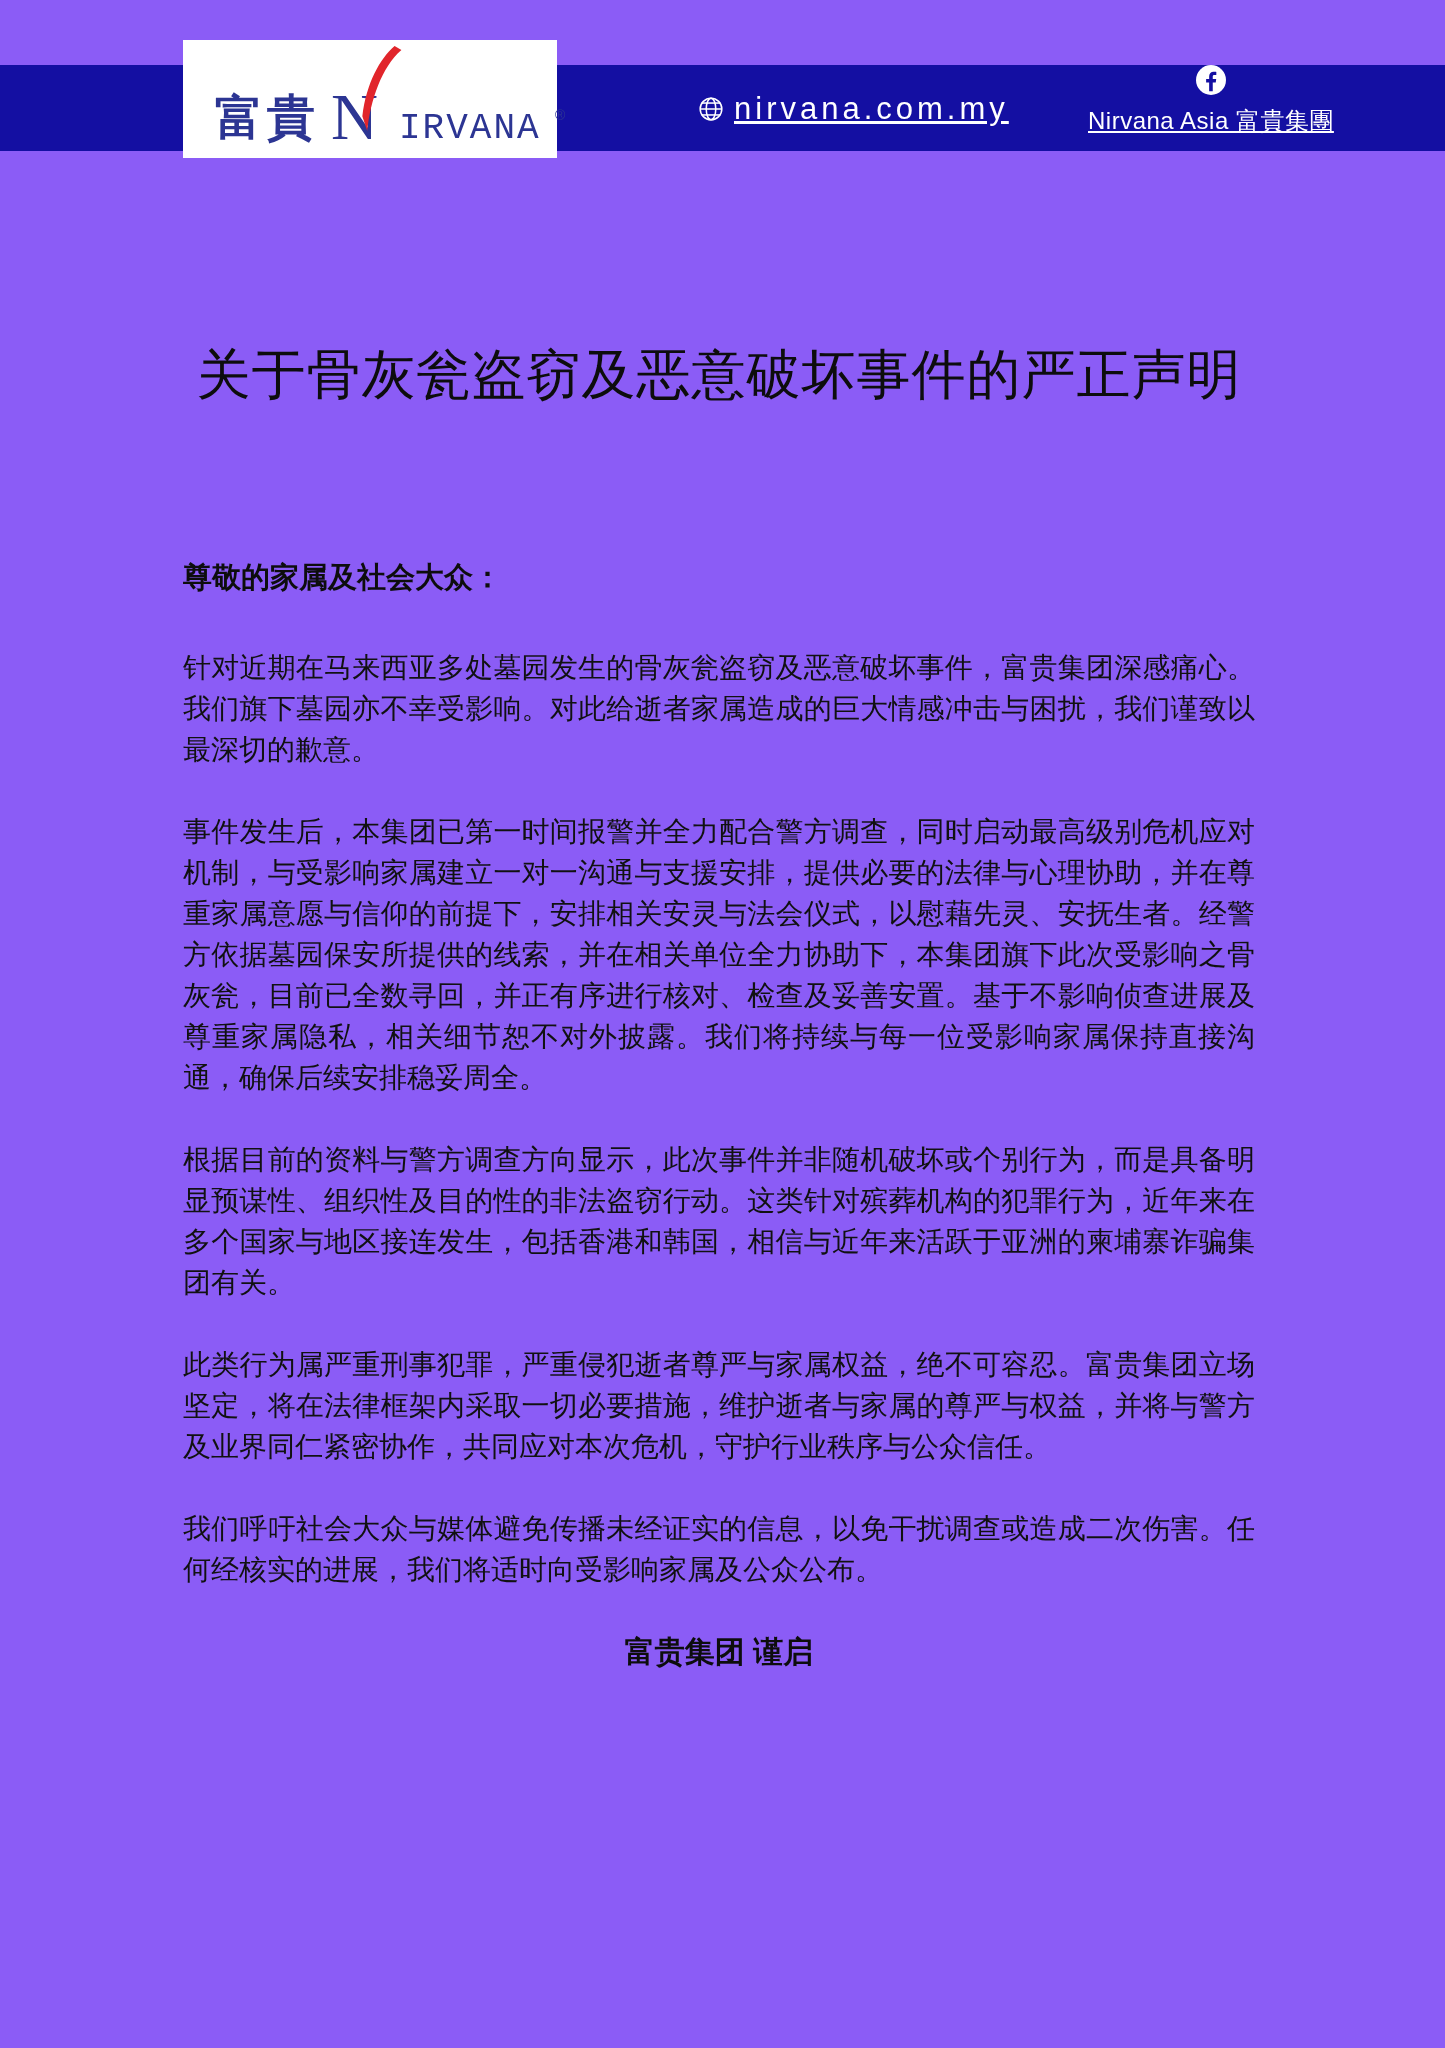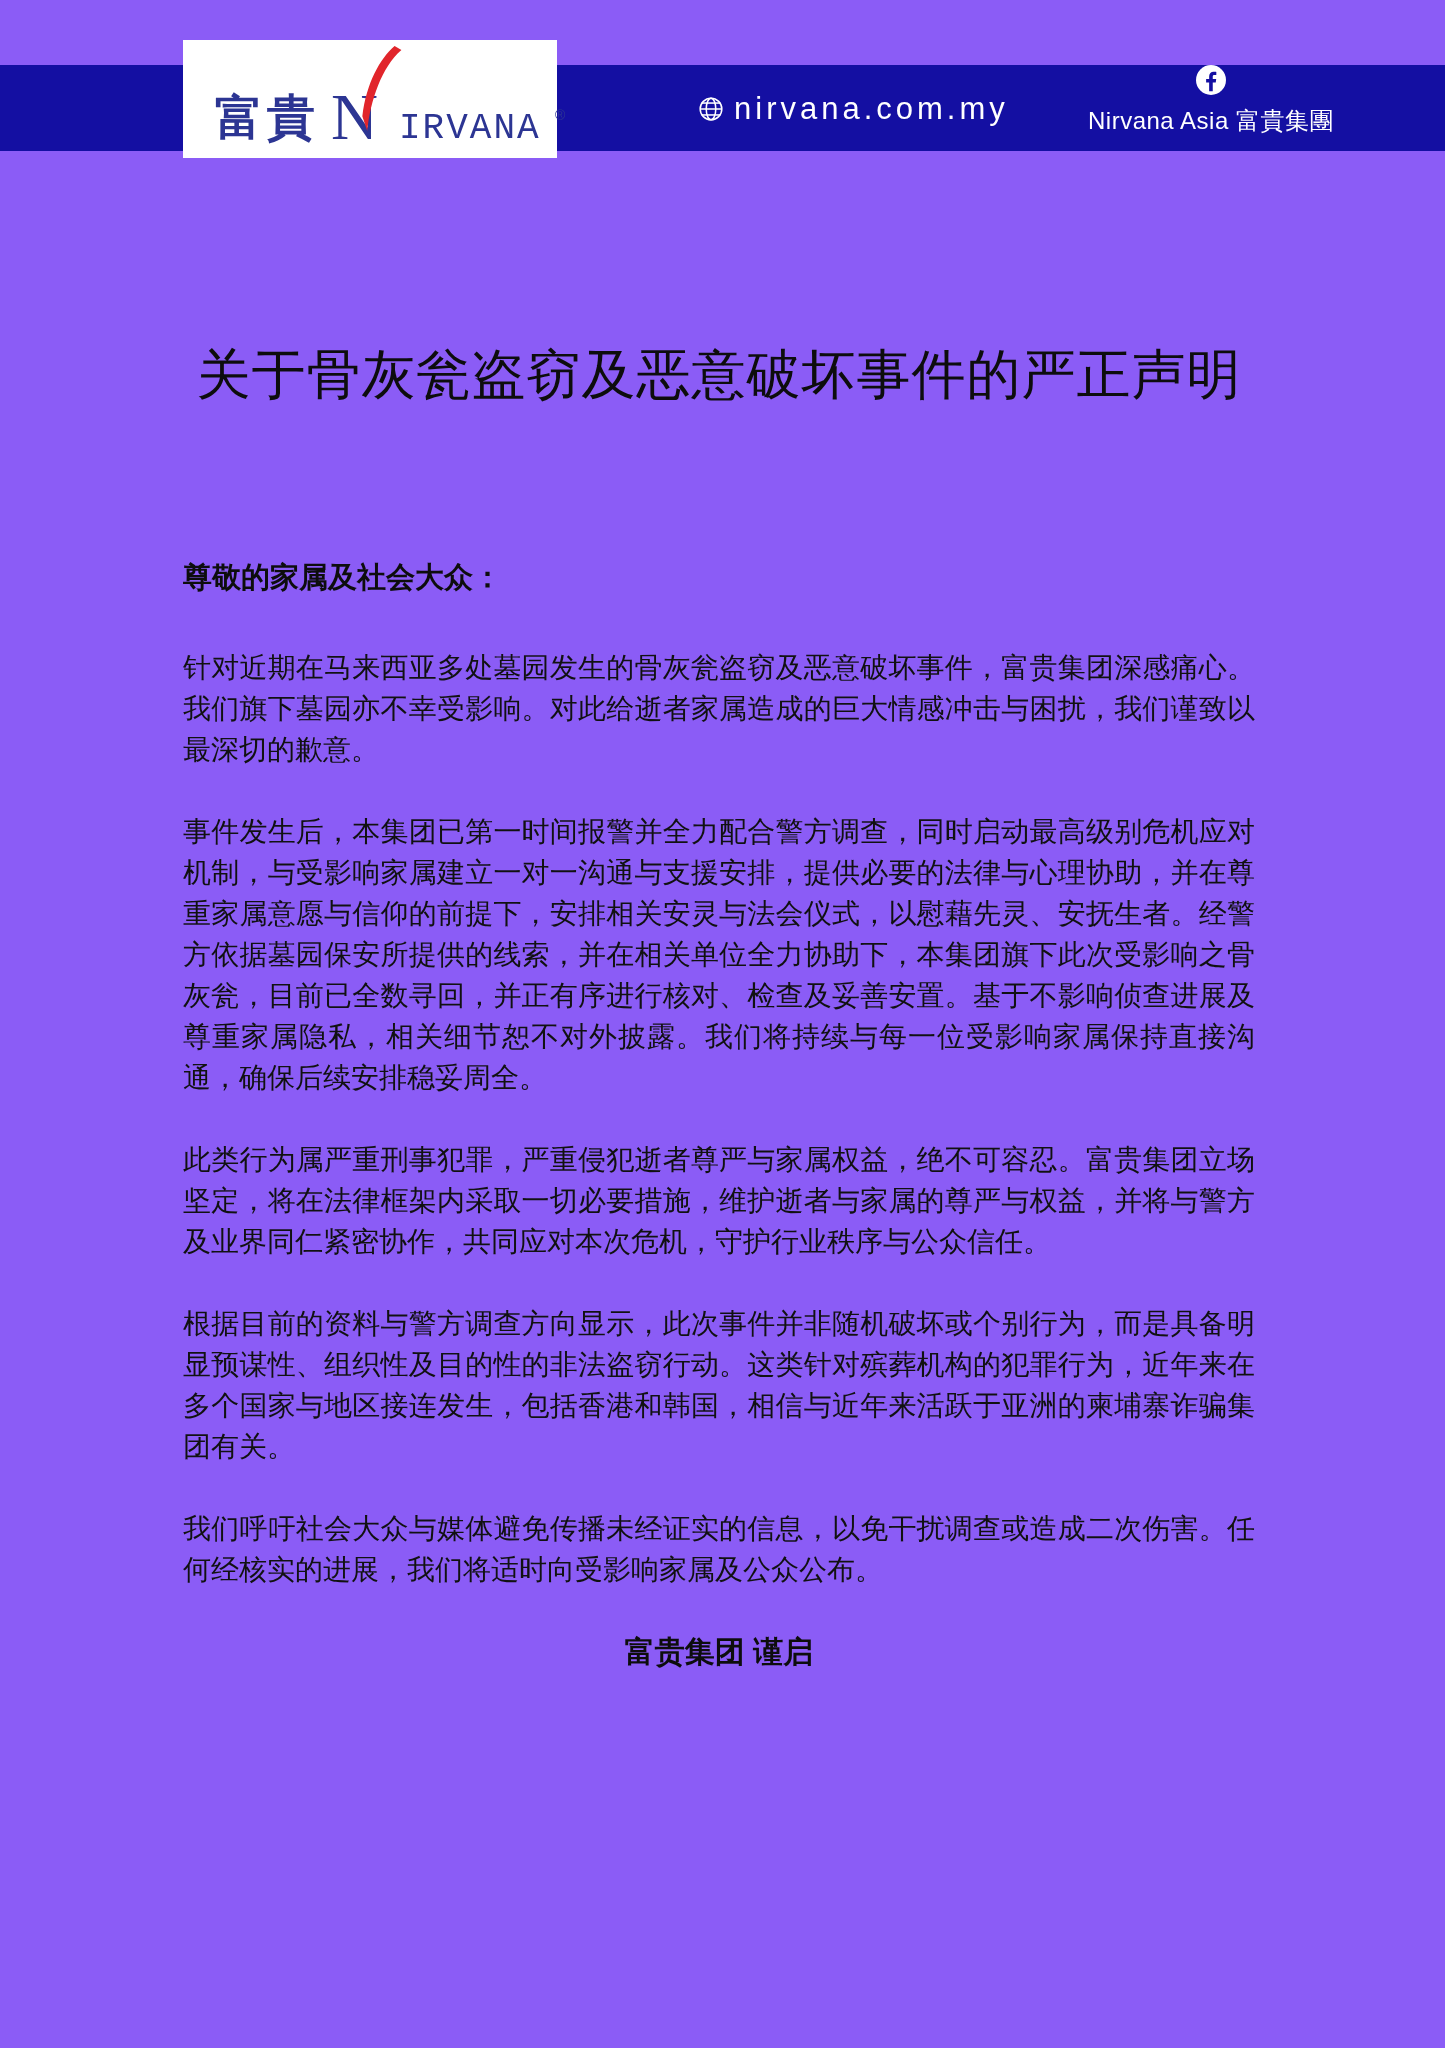--- a/index.html
+++ b/index.html
@@ -39,21 +39,21 @@
   }
   .logo-reg{
     position:absolute;left:372px;top:68px;
     font-size:14px;line-height:1;color:#2c3593;
   }
   .swoosh{
     position:absolute;left:168px;top:6px;width:52px;height:86px;
   }
   .band-item{
     position:absolute;top:65px;height:88px;
-    display:flex;align-items:center;color:#ffffff;
+    display:flex;align-items:center;color:#ffffff;text-decoration:underline;
   }
   .site{left:698px;gap:10px;}
   .site-text{
     font-size:31px;letter-spacing:4px;white-space:nowrap;
   }
   .fb{left:1088px;gap:10px;flex-direction:column;}
   .fb-text{
     font-size:24px;letter-spacing:0.5px;white-space:nowrap;
   }
   
@@ -123,20 +123,20 @@
     </div>
   </header>
 
   <main>
     <h1>关于骨灰瓮盗窃及恶意破坏事件的严正声明</h1>
 
     <p class="greeting">尊敬的家属及社会大众：</p>
 
     <p class="para">针对近期在马来西亚多处墓园发生的骨灰瓮盗窃及恶意破坏事件，富贵集团深感痛心。我们旗下墓园亦不幸受影响。对此给逝者家属造成的巨大情感冲击与困扰，我们谨致以最深切的歉意。</p>
     <p class="para">事件发生后，本集团已第一时间报警并全力配合警方调查，同时启动最高级别危机应对机制，与受影响家属建立一对一沟通与支援安排，提供必要的法律与心理协助，并在尊重家属意愿与信仰的前提下，安排相关安灵与法会仪式，以慰藉先灵、安抚生者。经警方依据墓园保安所提供的线索，并在相关单位全力协助下，本集团旗下此次受影响之骨灰瓮，目前已全数寻回，并正有序进行核对、检查及妥善安置。基于不影响侦查进展及尊重家属隐私，相关细节恕不对外披露。我们将持续与每一位受影响家属保持直接沟通，确保后续安排稳妥周全。</p>
+    <p class="para">根据目前的资料与警方调查方向显示，此次事件并非随机破坏或个别行为，而是具备明显预谋性、组织性及目的性的非法盗窃行动。这类针对殡葬机构的犯罪行为，近年来在多个国家与地区接连发生，包括香港和韩国，相信与近年来活跃于亚洲的柬埔寨诈骗集团有关。</p>
     <p class="para">此类行为属严重刑事犯罪，严重侵犯逝者尊严与家属权益，绝不可容忍。富贵集团立场坚定，将在法律框架内采取一切必要措施，维护逝者与家属的尊严与权益，并将与警方及业界同仁紧密协作，共同应对本次危机，守护行业秩序与公众信任。</p>
-    <p class="para">根据目前的资料与警方调查方向显示，此次事件并非随机破坏或个别行为，而是具备明显预谋性、组织性及目的性的非法盗窃行动。这类针对殡葬机构的犯罪行为，近年来在多个国家与地区接连发生，包括香港和韩国，相信与近年来活跃于亚洲的柬埔寨诈骗集团有关。</p>
     <p class="para">我们呼吁社会大众与媒体避免传播未经证实的信息，以免干扰调查或造成二次伤害。任何经核实的进展，我们将适时向受影响家属及公众公布。</p>
 
     <p class="signature">富贵集团 谨启</p>
   </main>
 
 </div>
 
 </body></html>

